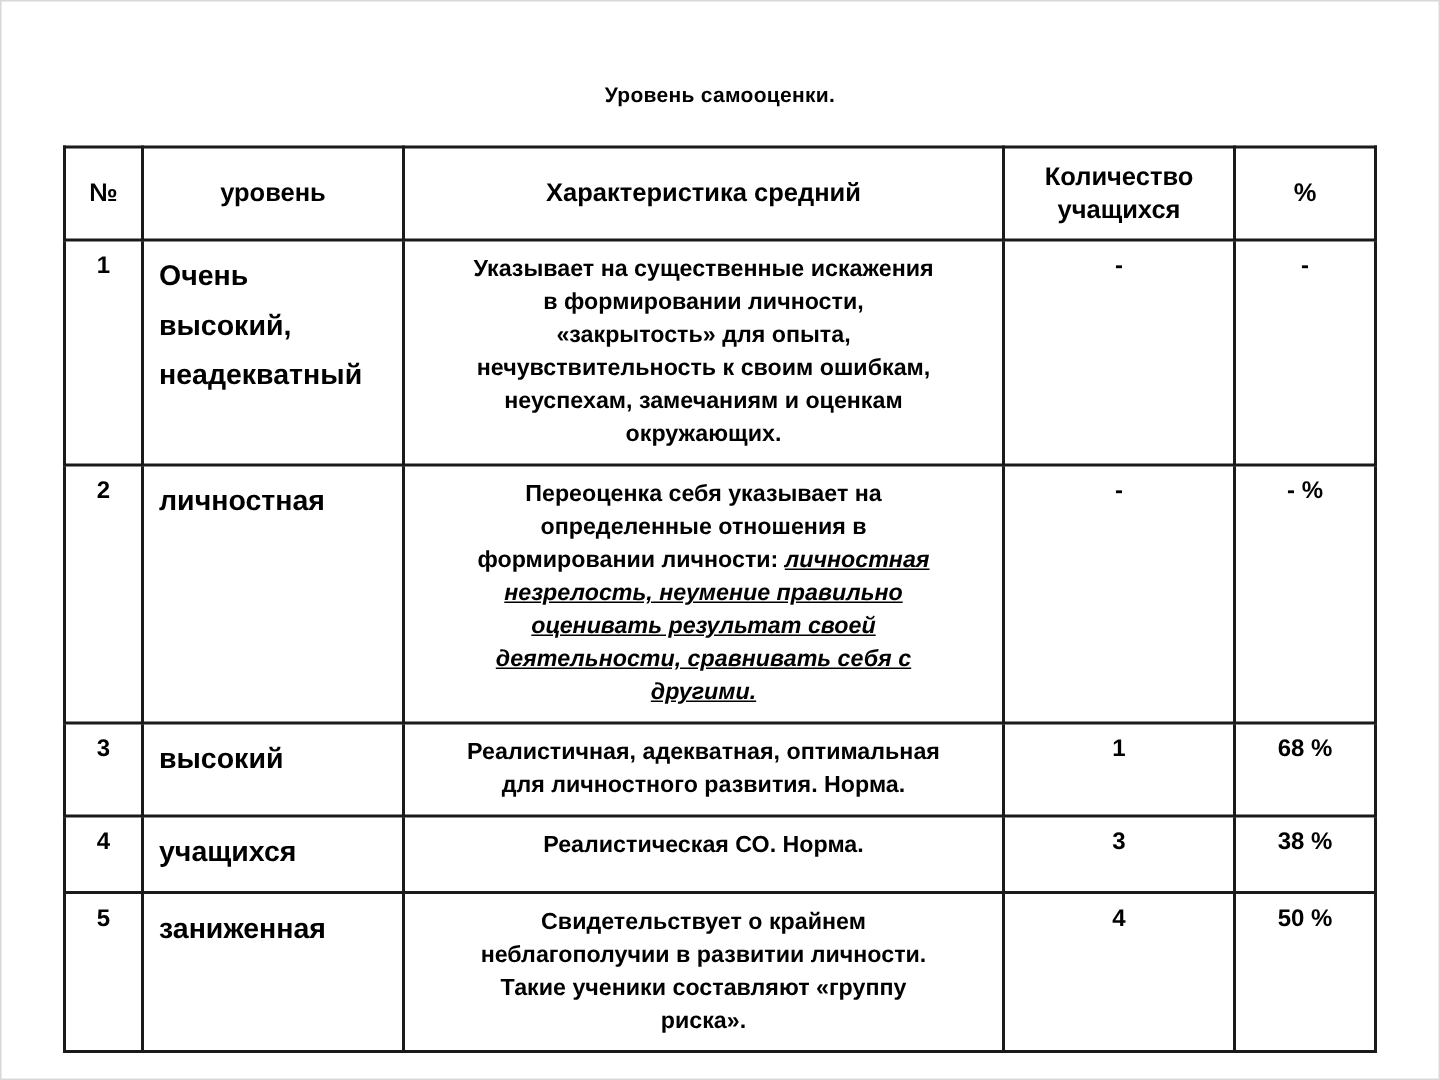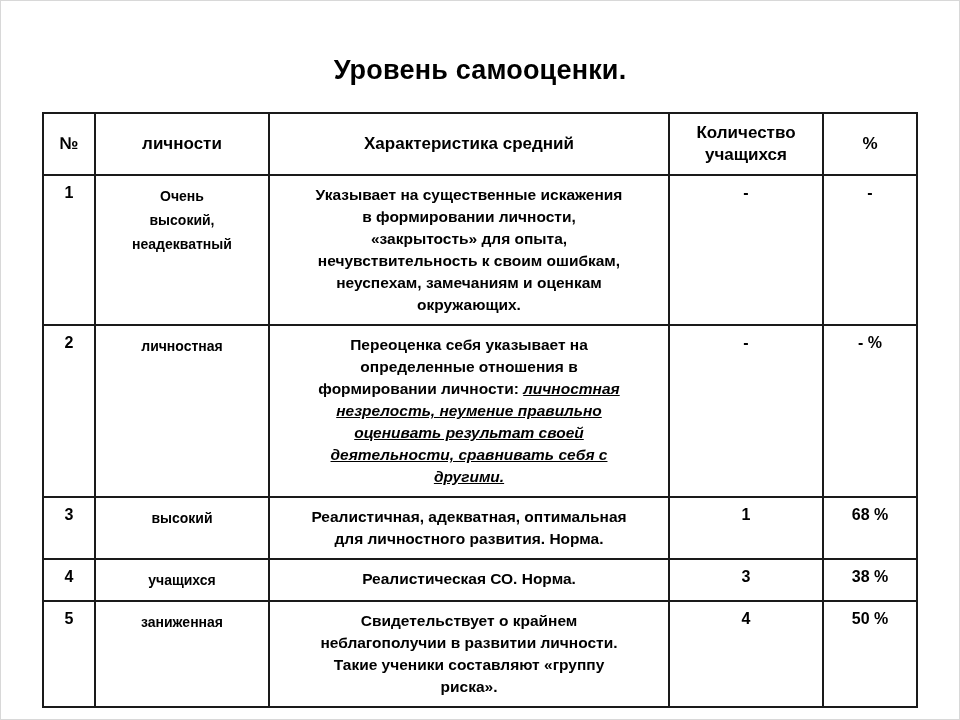--- a/index.html
+++ b/index.html
@@ -9,21 +9,21 @@
     background: #ffffff;
     font-family: "Liberation Sans", sans-serif;
     color: #000000;
     box-sizing: border-box;
     border: 1px solid #d8d8d8;
     overflow: hidden;
   }
   .page-title {
     margin: 54px 0 26px 0;
     text-align: center;
-    font-size: 27px;
+    font-size: 14px;
     font-weight: bold;
     letter-spacing: 0.2px;
   }
   table.selfesteem {
     border-collapse: collapse;
     table-layout: fixed;
     width: 874px;
     margin: 0 auto;
   }
   table.selfesteem th,
@@ -49,22 +49,22 @@
   col.c-char  { width: 400px; }
   col.c-count { width: 154px; }
   col.c-pct   { width: 94px; }
 
   td.num {
     text-align: center;
     font-size: 16px;
     padding-top: 10px;
   }
   td.level {
-    text-align: center;
-    font-size: 14px;
+    text-align: left;
+    font-size: 19px;
     line-height: 1.72;
     white-space: pre-line;
     padding-top: 8px;
   }
   td.char {
     text-align: center;
     font-size: 15.5px;
     line-height: 1.42;
     white-space: pre-line;
     padding: 9px 12px;
@@ -85,21 +85,21 @@
   <colgroup>
     <col class="c-num">
     <col class="c-level">
     <col class="c-char">
     <col class="c-count">
     <col class="c-pct">
   </colgroup>
   <thead>
     <tr>
       <th>№</th>
-      <th>личности</th>
+      <th>уровень</th>
       <th>Характеристика средний</th>
       <th>Количество учащихся</th>
       <th>%</th>
     </tr>
   </thead>
   <tbody>
     <tr>
       <td class="num">1</td>
       <td class="level">Очень
 высокий,

